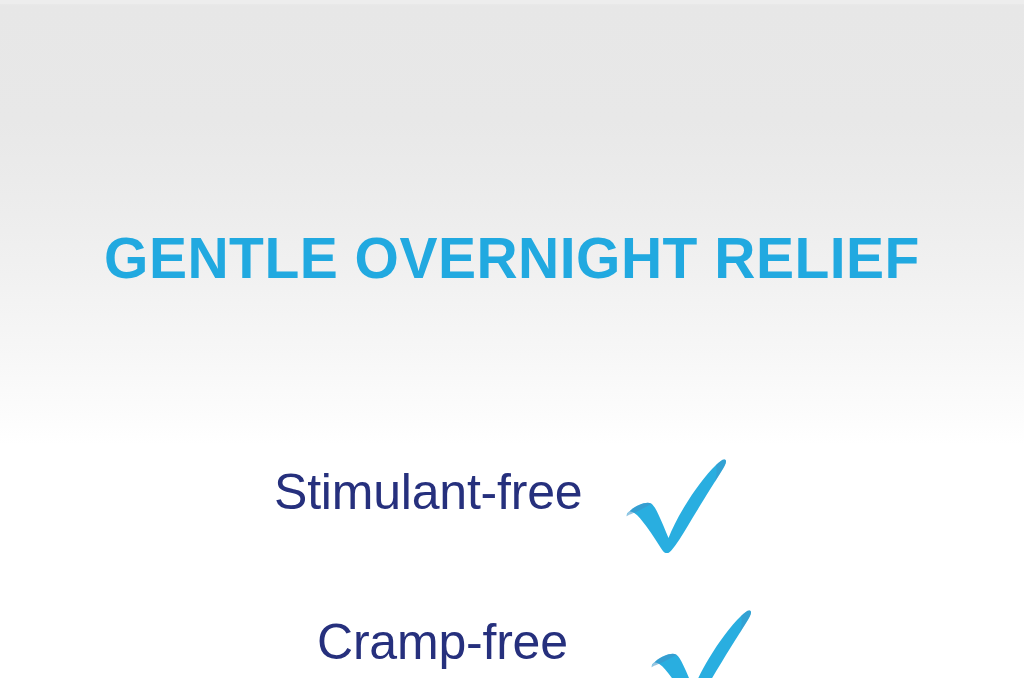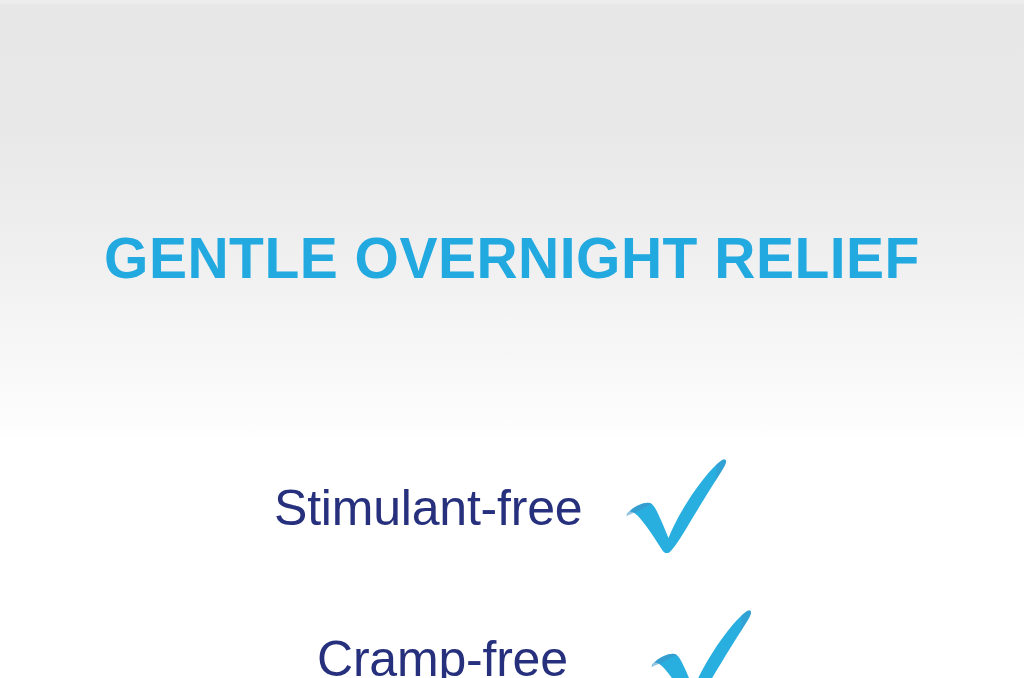--- a/index.html
+++ b/index.html
@@ -77,21 +77,21 @@
     position: absolute;
     left: 0;
     top: 0;
     width: 1024px;
     height: 678px;
   }
 
   .benefit-row {
     position: absolute;
     display: flex;
-    align-items: center;
+    align-items: flex-start;
   }
 
   .benefit-row.row-1 {
     left: 274px;
     top: 463px;
   }
 
   .benefit-row.row-2 {
     left: 317px;
     top: 613px;

